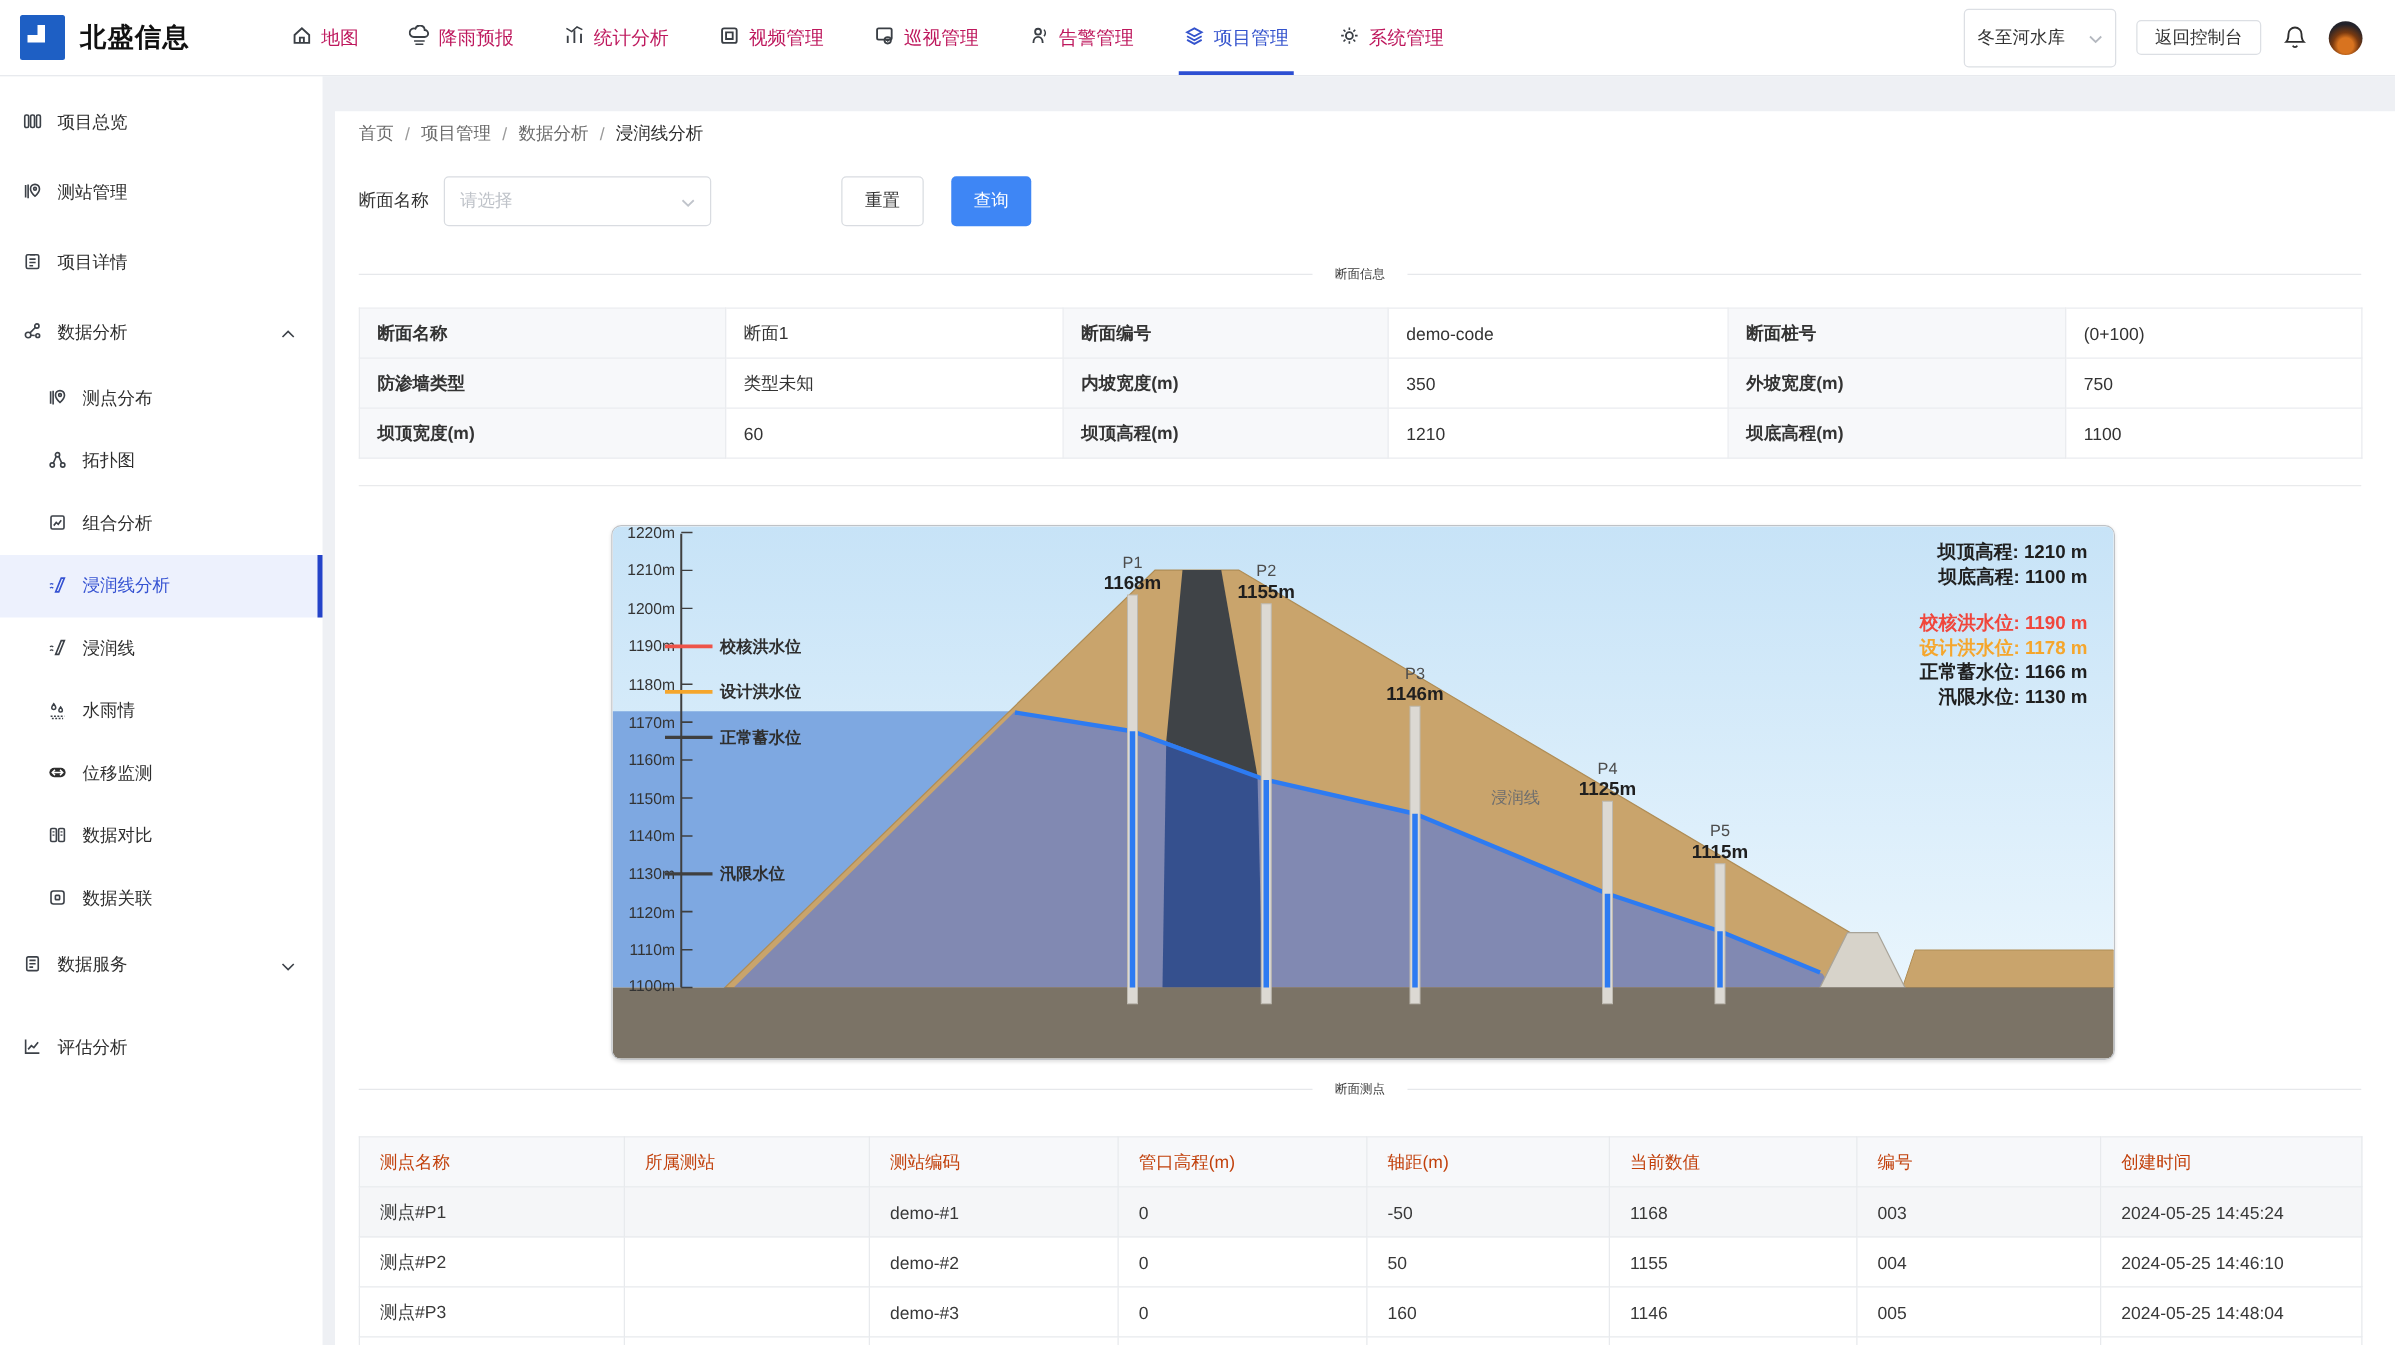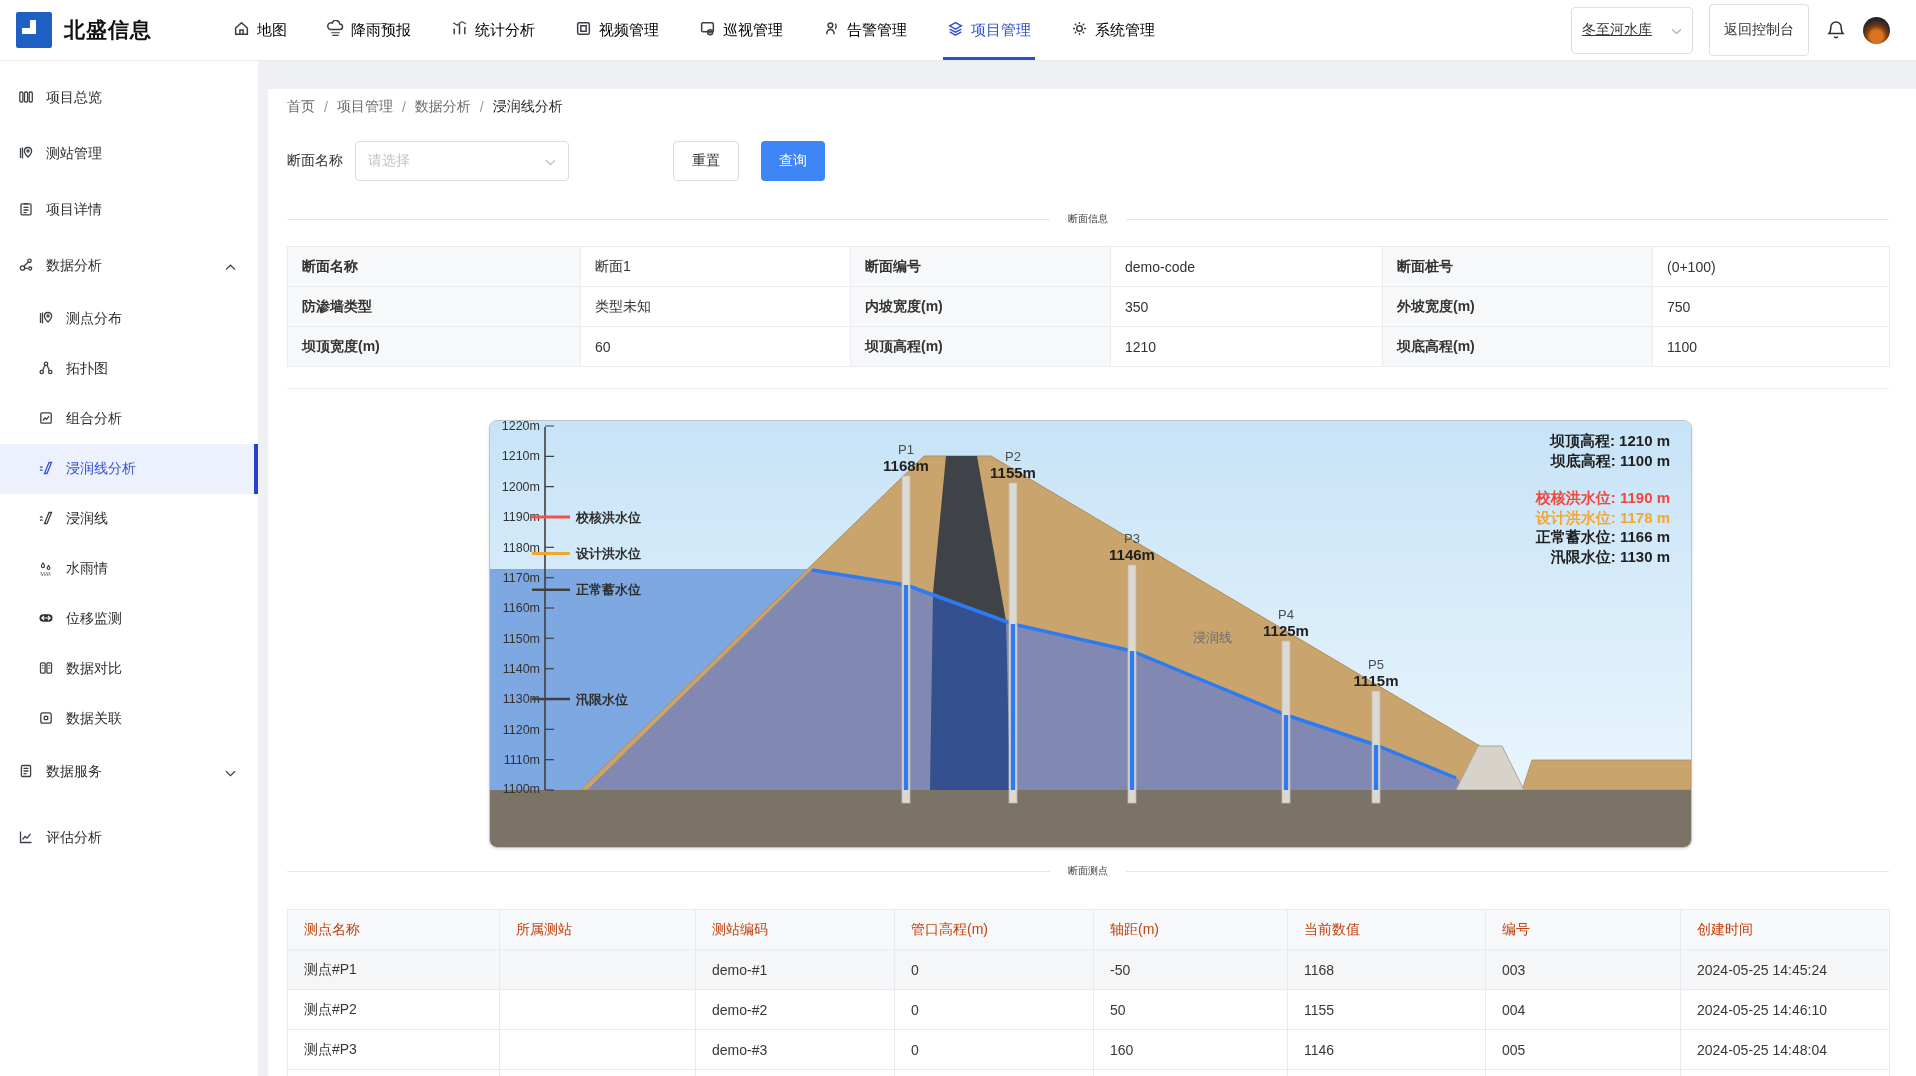--- a/index.html
+++ b/index.html
@@ -8,32 +8,32 @@
   .page { position:relative; width:1916px; height:1076px; }
 
   
   .topnav { position:absolute; left:0; top:0; width:1916px; height:61px; background:#fff;
     border-bottom:1px solid #e8eaee; display:flex; align-items:center; z-index:5; }
   .brand { display:flex; align-items:center; gap:12px; padding-left:16px; width:215px; }
   .brand-logo { width:36px; height:36px; background:#1e5fc4; border-radius:2px; position:relative; }
   .brand-logo svg { position:absolute; left:0; top:0; }
   .brand-name { font-size:21px; font-weight:bold; color:#111; letter-spacing:1px; }
   .nav-items { display:flex; align-items:center; gap:40px; margin-left:18px; height:100%; }
-  .nav-item { display:flex; align-items:center; gap:7px; font-size:15px; color:#000000;
+  .nav-item { display:flex; align-items:center; gap:7px; font-size:15px; color:#be185d;
     height:100%; position:relative; cursor:pointer; white-space:nowrap; }
   .nav-item svg { stroke:#3a3f45; }
   .nav-item.active { color:#3453cd; }
   .nav-item.active svg { stroke:#3453cd; }
   .nav-item.active::after { content:""; position:absolute; left:-4px; right:-4px; bottom:0;
     height:3px; background:#2d4fd2; }
   .nav-right { margin-left:auto; display:flex; align-items:center; gap:16px; padding-right:26px; }
   .reservoir-select { width:122px; height:47px; border:1px solid #dcdfe4; border-radius:4px;
     display:flex; align-items:center; justify-content:space-between; padding:0 10px; font-size:14px;
-    color:#333; cursor:pointer;text-decoration:underline; }
-  .console-btn { height:52px; border:1px solid #dcdfe4; border-radius:4px; background:#fff;
+    color:#333; cursor:pointer; }
+  .console-btn { height:28px; border:1px solid #dcdfe4; border-radius:4px; background:#fff;
     padding:0 14px; font-size:14px; color:#333; display:flex; align-items:center; cursor:pointer; }
   .bell { width:22px; height:22px; cursor:pointer; }
   .avatar { width:27px; height:27px; border-radius:50%; cursor:pointer;
     background:radial-gradient(circle at 50% 72%, #d8731f 0 26%, #7a3a10 44%, #23232b 72%); }
 
   
   .sidebar { position:absolute; left:0; top:61px; width:258px; height:1015px; background:#fff;
     padding-top:9px; z-index:4; }
   .side-item { display:flex; align-items:center; gap:12px; font-size:14px; color:#2e2e2e;
     cursor:pointer; position:relative; }

